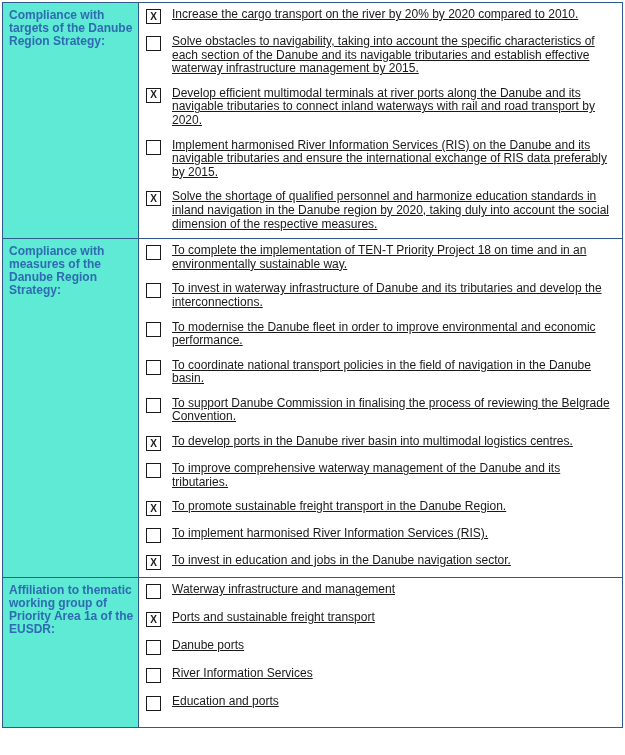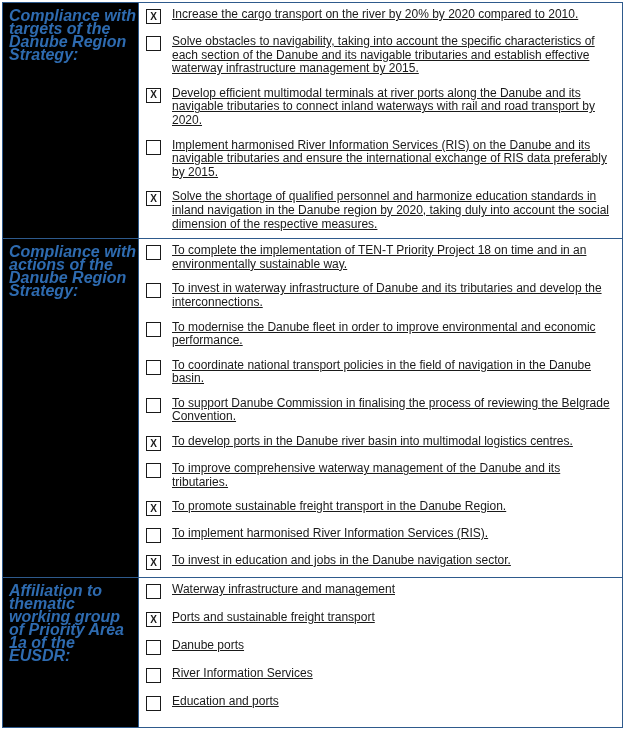--- a/index.html
+++ b/index.html
@@ -1,23 +1,23 @@
 <!DOCTYPE html>
 <html><head>
 <meta charset="utf-8">
 <style>
   html, body { margin: 0; padding: 0; background: #ffffff; }
   body { width: 625px; height: 755px; position: relative; overflow: hidden;
          font-family: "Liberation Sans", sans-serif; }
   table.form { position: absolute; left: 2px; top: 2px; width: 621px;
                border-collapse: collapse; table-layout: fixed; }
   table.form td { border: 1.5px solid #2e5a8c; vertical-align: top; padding: 0; }
-  td.label { width: 129px; background: #000000; color: #2e6bb0;
-             font-weight: bold; font-size: 16px; line-height: 13px;
-             padding: 6px 0 0 6px !important; font-style: italic; }
+  td.label { width: 129px; background: #5eead4; color: #2e6bb0;
+             font-weight: bold; font-size: 12px; line-height: 13px;
+             padding: 6px 0 0 6px !important; }
   td.content { background: #ffffff; padding: 5px 6px 4px 7px !important; }
   .item { display: flex; align-items: flex-start; font-size: 12px; line-height: 13.6px;
           color: #1a1a1a; margin-bottom: 11px; }
   .item:last-child { margin-bottom: 3px; }
   .cb { flex: 0 0 auto; width: 13px; height: 13px; border: 1.2px solid #1a1a1a;
         background: #fff; margin-right: 11px; margin-top: 1px;
         display: flex; align-items: center; justify-content: center;
         font-size: 10px; font-weight: bold; line-height: 10px; box-sizing: content-box; }
   .txt { flex: 1 1 auto; text-decoration: underline; }
   .sec3 .item { margin-bottom: 12px; }
@@ -46,21 +46,21 @@
             <span class="cb"></span>
             <span class="txt">Implement harmonised River Information Services (RIS) on the Danube and its navigable tributaries and ensure the international exchange of RIS data preferably by 2015.</span>
           </div>
           <div class="item">
             <span class="cb">X</span>
             <span class="txt">Solve the shortage of qualified personnel and harmonize education standards in inland navigation in the Danube region by 2020, taking duly into account the social dimension of the respective measures.</span>
           </div>
         </td>
   </tr>
   <tr>
-    <td class="label">Compliance with actions of the Danube Region Strategy:</td>
+    <td class="label">Compliance with measures of the Danube Region Strategy:</td>
     <td class="content sec2">
           <div class="item">
             <span class="cb"></span>
             <span class="txt">To complete the implementation of TEN-T Priority Project 18 on time and in an environmentally sustainable way.</span>
           </div>
           <div class="item">
             <span class="cb"></span>
             <span class="txt">To invest in waterway infrastructure of Danube and its tributaries and develop the interconnections.</span>
           </div>
           <div class="item">

